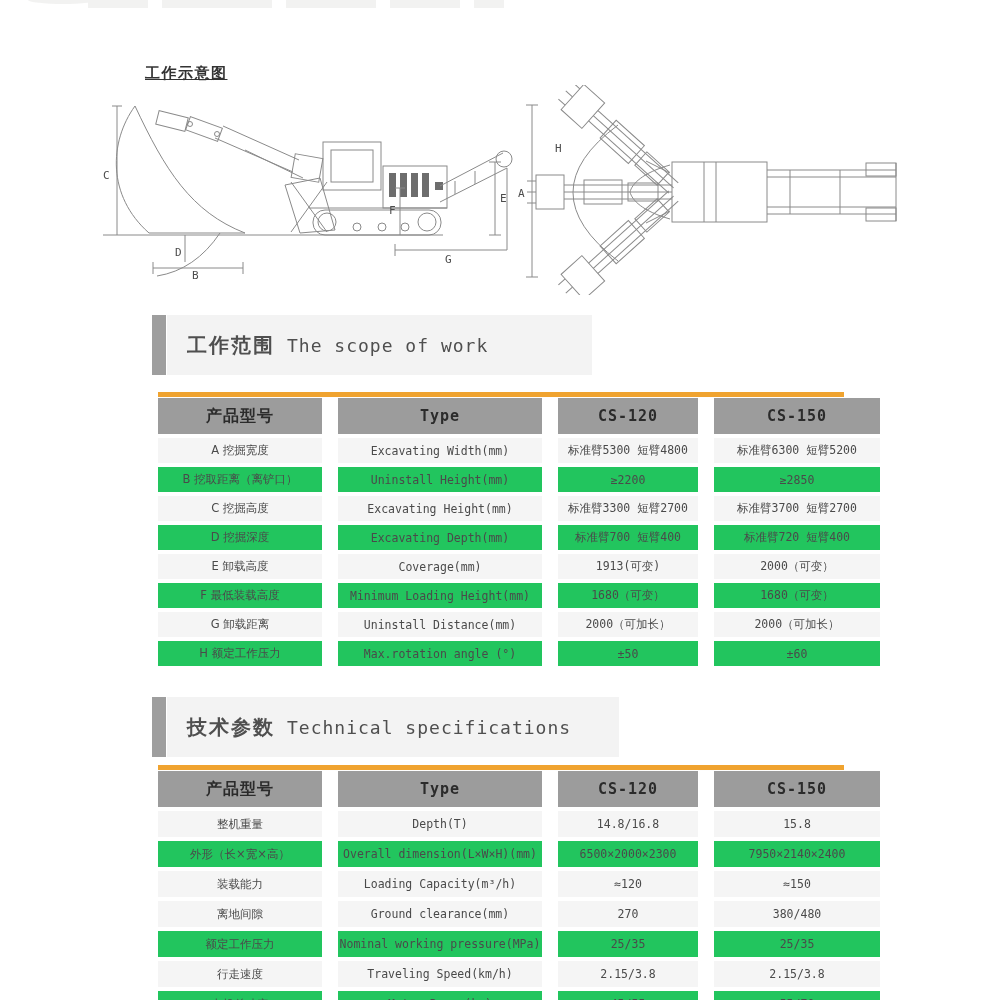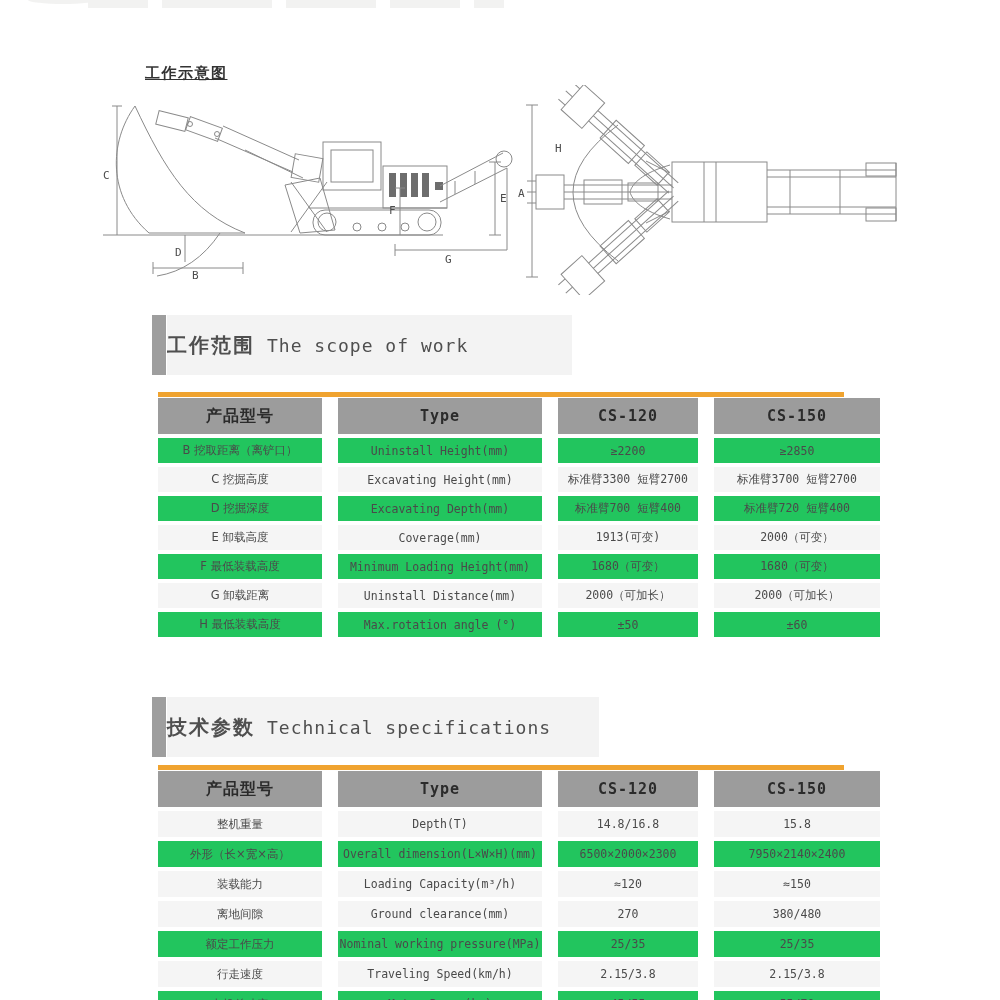--- a/index.html
+++ b/index.html
@@ -25,21 +25,21 @@
     stroke:#8a8a8a;stroke-width:1;fill:none;
   }
   .diagram .slat{fill:#6d6d6d;stroke:none;}
   .diagram text{fill:#4c4c4c;font-family:"DejaVu Sans Mono",monospace;font-size:11px;stroke:none;}
   .dg-left{left:95px;top:90px;}
   .dg-right{left:500px;top:85px;}
 
   .section-header{position:absolute;left:152px;display:flex;align-items:stretch;}
   .section-bar{width:14px;background:#9e9e9e;margin-right:1px;}
   .section-box{
-    background:#f3f3f3;display:flex;align-items:center;
+    background:#f3f3f3;display:flex;align-items:center;padding-left:20px;
     color:#4f4f4f;white-space:nowrap;
   }
   .sec-cn{font-size:20px;font-weight:bold;letter-spacing:2px;}
   .sec-en{font-size:18px;font-family:"DejaVu Sans Mono",monospace;margin-left:12px;letter-spacing:1px;}
   .sec-scope{top:315px;height:60px;}
   .sec-scope .section-box{width:405px;}
   .sec-spec{top:697px;height:60px;text-align:center;}
   .sec-spec .section-box{width:432px;}
 
   .spec-table{position:absolute;left:158px;width:686px;}
@@ -208,20 +208,26 @@
 </div>
 
 <div class="spec-table tbl-scope">
   <div class="accent-bar"></div>
   <div class="thead">
     <div class="th">产品型号</div>
     <div class="th mono">Type</div>
     <div class="th mono">CS-120</div>
     <div class="th mono">CS-150</div>
   </div>
+  <div class="tr r-light">
+    <div class="td c-cn">A 挖掘宽度</div>
+    <div class="td c-en">Excavating Width(mm)</div>
+    <div class="td c-val">标准臂5300  短臂4800</div>
+    <div class="td c-val">标准臂6300  短臂5200</div>
+  </div>
   <div class="tr r-dark">
     <div class="td c-cn">B 挖取距离（离铲口）</div>
     <div class="td c-en">Uninstall Height(mm)</div>
     <div class="td c-val">≥2200</div>
     <div class="td c-val">≥2850</div>
   </div>
   <div class="tr r-light">
     <div class="td c-cn">C 挖掘高度</div>
     <div class="td c-en">Excavating Height(mm)</div>
     <div class="td c-val">标准臂3300  短臂2700</div>
@@ -245,21 +251,21 @@
     <div class="td c-val">1680（可变）</div>
     <div class="td c-val">1680（可变）</div>
   </div>
   <div class="tr r-light">
     <div class="td c-cn">G 卸载距离</div>
     <div class="td c-en">Uninstall Distance(mm)</div>
     <div class="td c-val">2000（可加长）</div>
     <div class="td c-val">2000（可加长）</div>
   </div>
   <div class="tr r-dark">
-    <div class="td c-cn">H 最低装载高度</div>
+    <div class="td c-cn">H 额定工作压力</div>
     <div class="td c-en">Max.rotation angle (°)</div>
     <div class="td c-val">±50</div>
     <div class="td c-val">±60</div>
   </div>
 </div>
 
 <div class="section-header sec-spec">
   <div class="section-bar"></div>
   <div class="section-box">
     <span class="sec-cn">技术参数</span>

